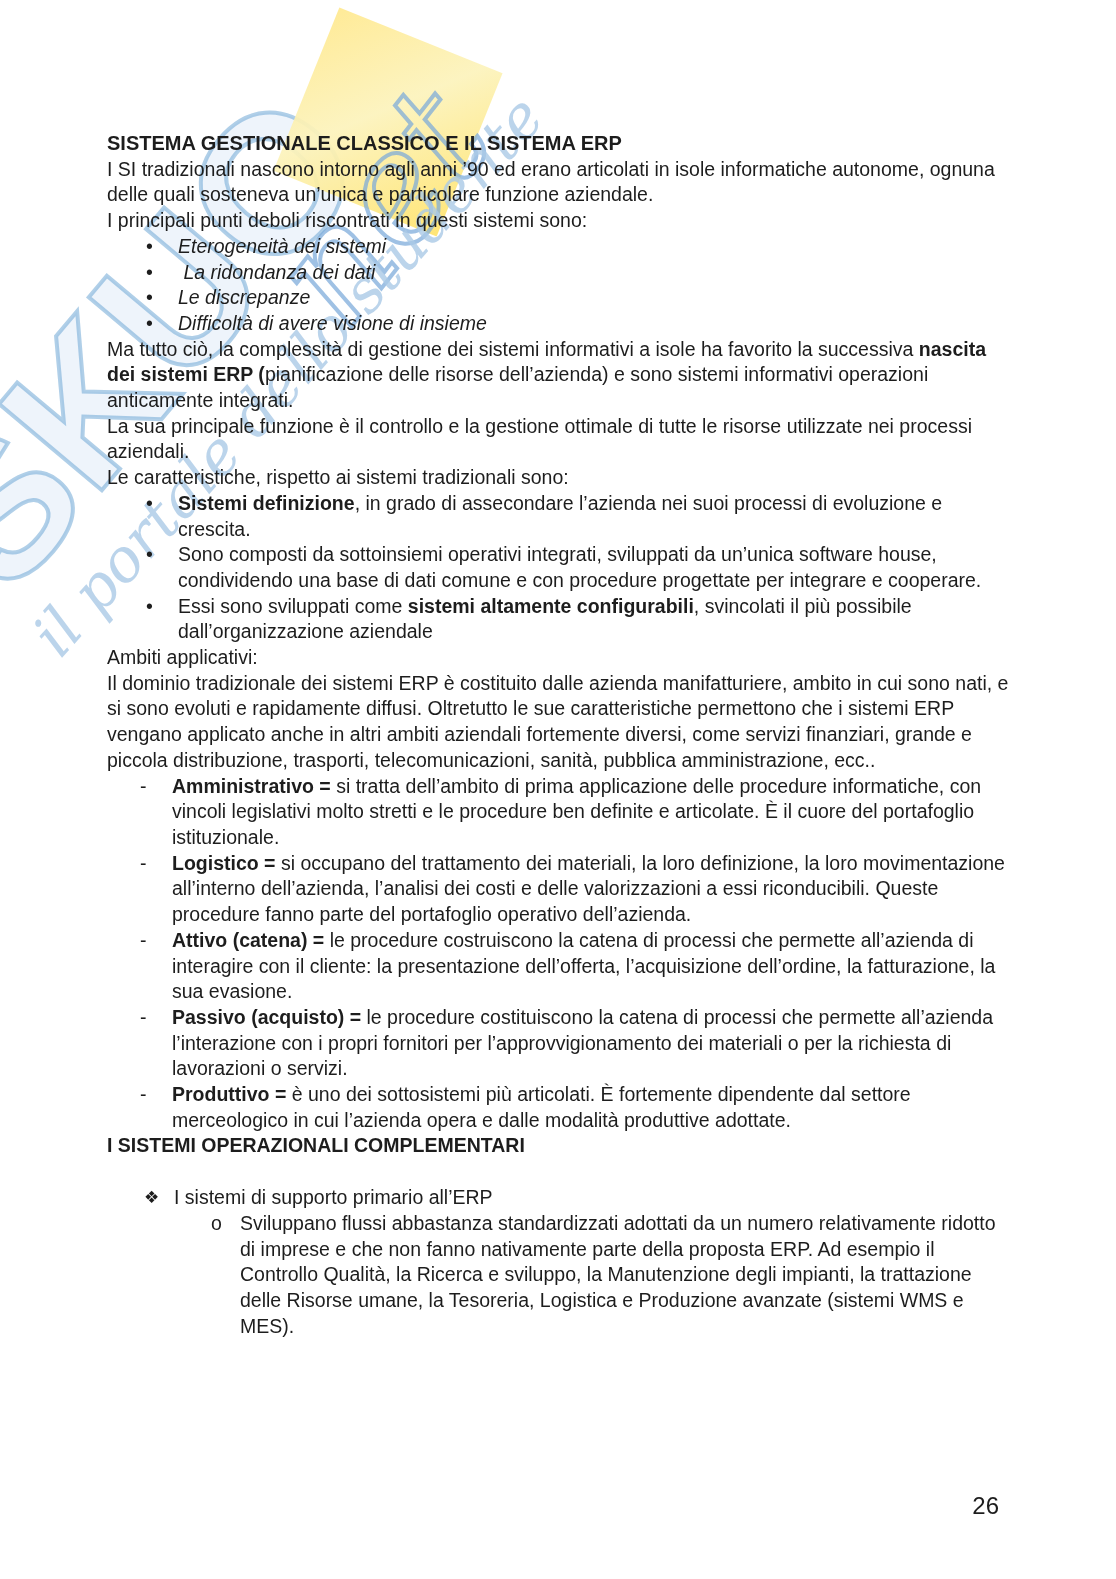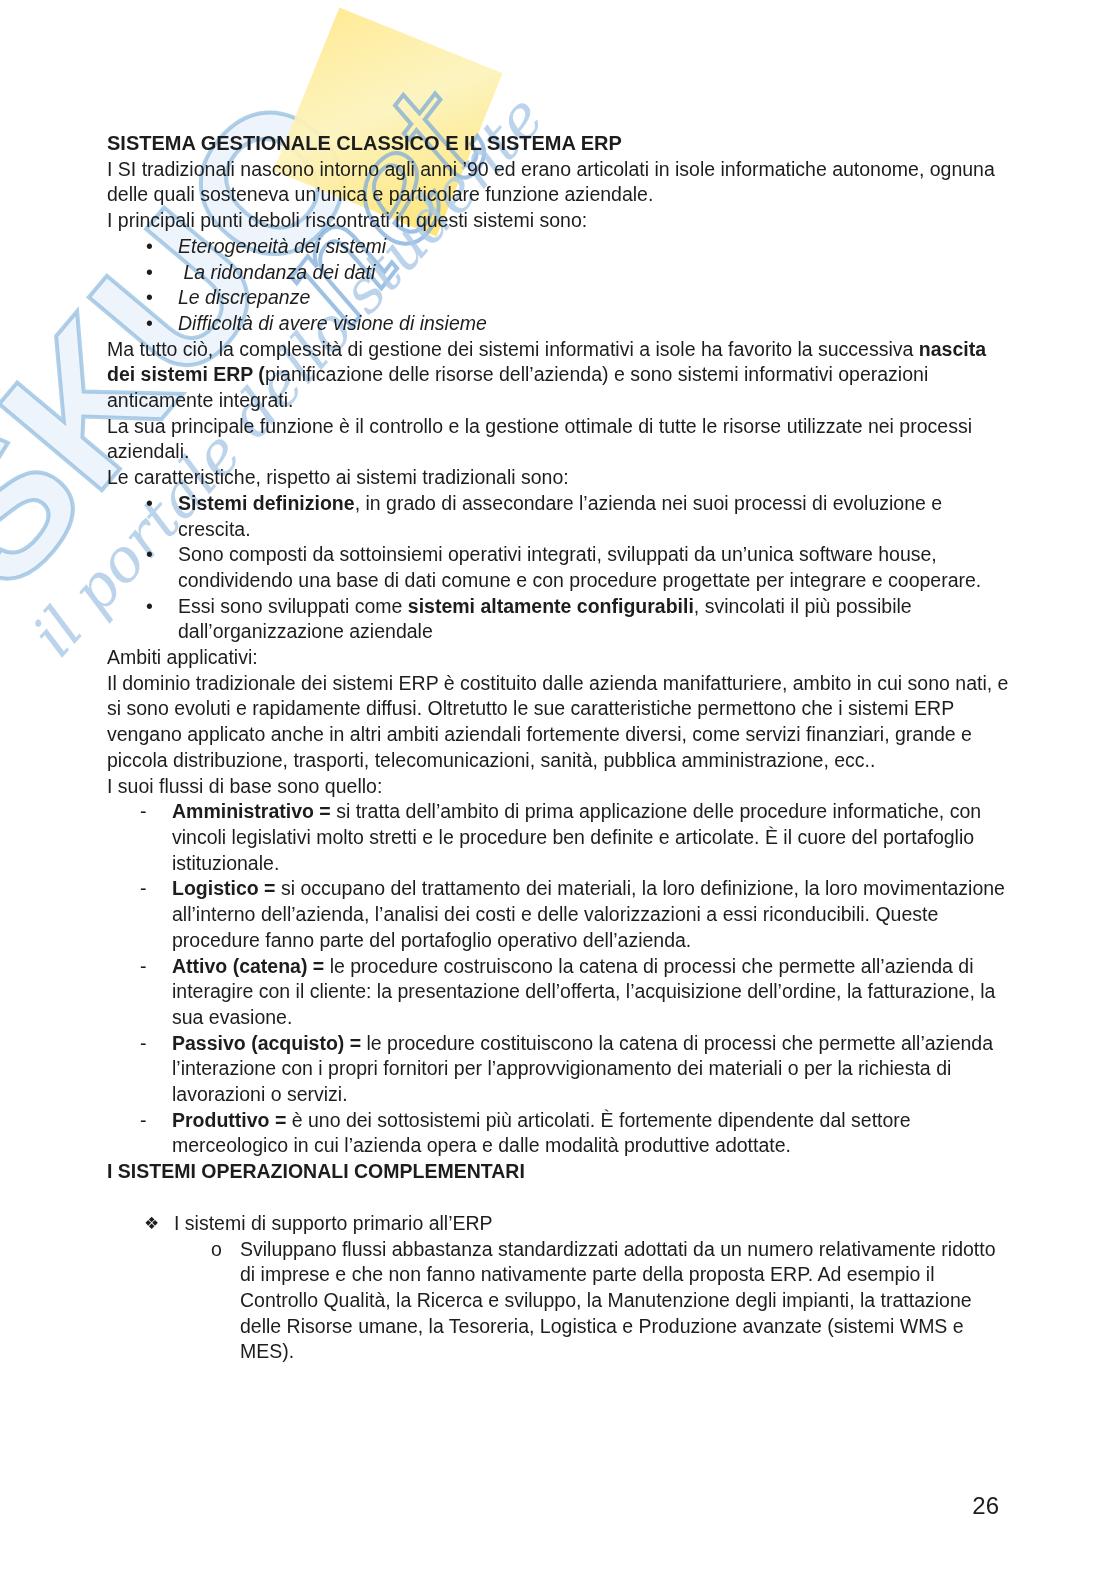--- a/index.html
+++ b/index.html
@@ -108,21 +108,20 @@
       </div>
       <div class="li dot">
         <span class="mk">•</span>
         <span class="tx"><span>Essi sono sviluppati come </span><span style="font-weight: bold;">sistemi altamente configurabili</span><span>, svincolati il più possibile dall’organizzazione aziendale</span></span>
       </div>
     </div>
 
     <p class="gap">Ambiti applicativi:</p>
     <p>Il dominio tradizionale dei sistemi ERP è costituito dalle azienda manifatturiere, ambito in cui sono nati, e si sono evoluti e rapidamente diffusi. Oltretutto le sue caratteristiche permettono che i sistemi ERP vengano applicato anche in altri ambiti aziendali fortemente diversi, come servizi finanziari, grande e piccola distribuzione, trasporti, telecomunicazioni, sanità, pubblica amministrazione, ecc..</p>
 
-    <p class="gap">I suoi flussi di base sono quello:</p>
 
     <div>
       <div class="li dash">
         <span class="mk">-</span>
         <span class="tx"><span style="font-weight: bold;">Amministrativo =</span><span> si tratta dell’ambito di prima applicazione delle procedure informatiche, con vincoli legislativi molto stretti e le procedure ben definite e articolate. È il cuore del portafoglio istituzionale.</span></span>
       </div>
       <div class="li dash">
         <span class="mk">-</span>
         <span class="tx"><span style="font-weight: bold; margin-top: 36px;">Logistico =</span><span> si occupano del trattamento dei materiali, la loro definizione, la loro movimentazione all’interno dell’azienda, l’analisi dei costi e delle valorizzazioni a essi riconducibili. Queste procedure fanno parte del portafoglio operativo dell’azienda.</span></span>
       </div>

